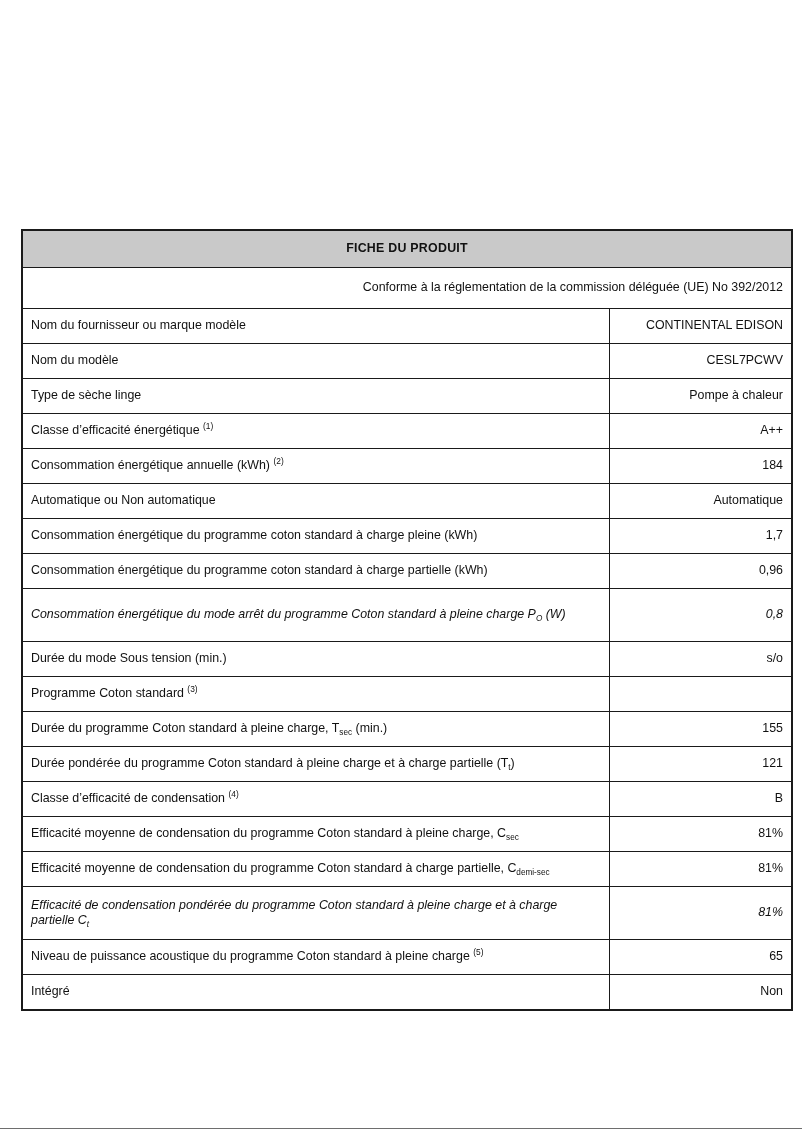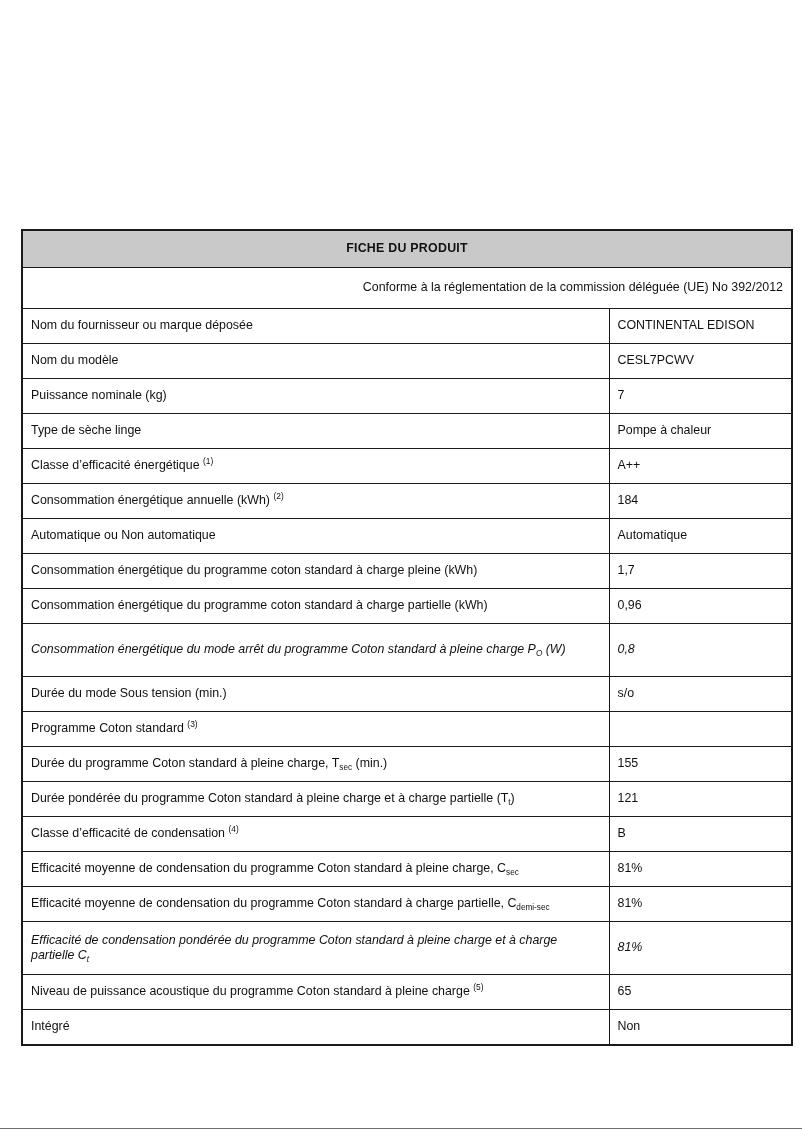--- a/index.html
+++ b/index.html
@@ -72,21 +72,21 @@
     font-size: 12.4px;
   }
 
   td.label {
     text-align: left;
     padding: 4px 4px 4px 7px;
     height: 18px;
   }
 
   td.value {
-    text-align: left;
+    text-align: right;
     padding: 4px 4px;
     height: 18px;
   }
 
   
   tr.tall td.label,
   tr.tall td.value {
     height: 36px;
     font-style: italic;
   }
@@ -126,30 +126,26 @@
       </colgroup>
       <tbody>
         <tr>
           <td class="title-cell" colspan="2">FICHE DU PRODUIT</td>
         </tr>
         <tr>
           <td class="subtitle-cell" colspan="2">Conforme à la réglementation de la commission déléguée (UE) No 392/2012</td>
         </tr>
 
       <tr>
-            <td class="label">Nom du fournisseur ou marque déposée</td>
+            <td class="label">Nom du fournisseur ou marque modèle</td>
             <td class="value">CONTINENTAL EDISON</td>
           </tr>
           <tr>
             <td class="label">Nom du modèle</td>
             <td class="value">CESL7PCWV</td>
-          </tr>
-          <tr>
-            <td class="label">Puissance nominale (kg)</td>
-            <td class="value">7</td>
           </tr>
           <tr>
             <td class="label">Type de sèche linge</td>
             <td class="value">Pompe à chaleur</td>
           </tr>
           <tr>
             <td class="label">Classe d’efficacité énergétique <span class="sup">(1)</span></td>
             <td class="value">A++</td>
           </tr>
           <tr>

